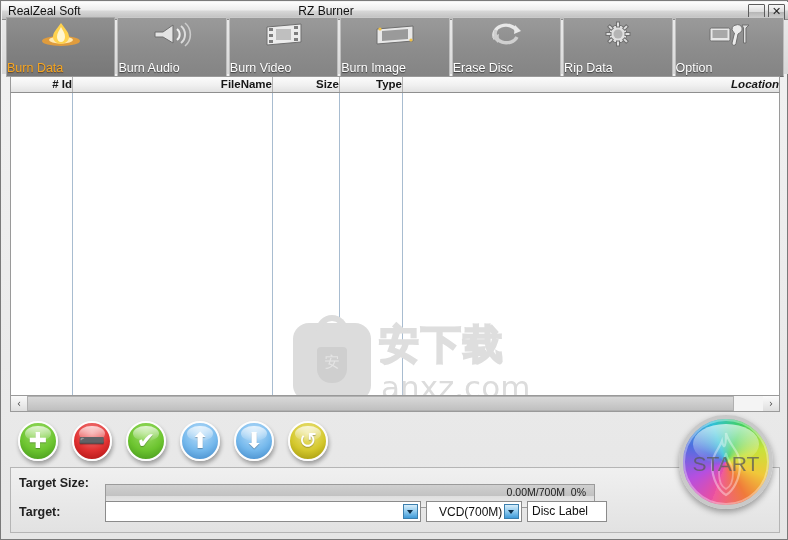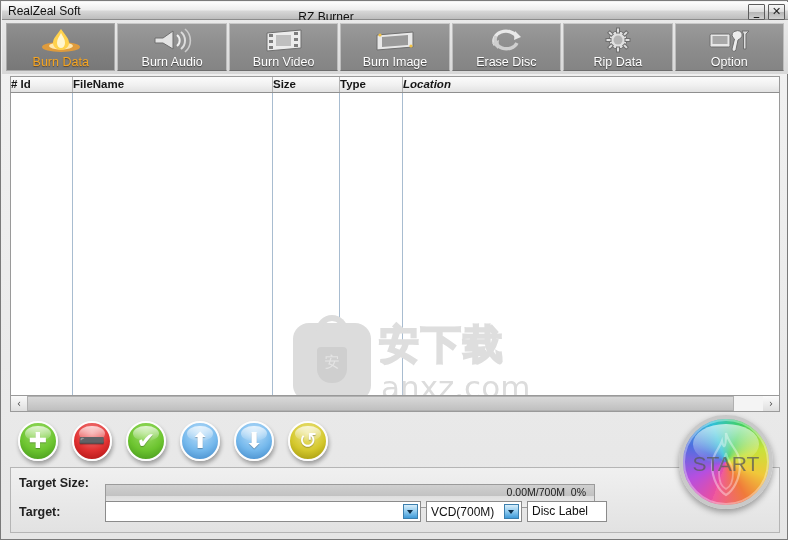--- a/index.html
+++ b/index.html
@@ -34,21 +34,21 @@
   }
   .title-left {
     position: absolute;
     left: 6px; top: 2px;
     font-size: 12px;
     color: #111;
     font-family: "Liberation Sans", sans-serif;
   }
   .title-center {
     position: absolute;
-    left: 0; top: 8px;
+    left: 0; top: 2px;
     width: 648px;
     text-align: center;
     font-size: 12px;
     color: #111;
   }
   .win-btns {
     position: absolute;
     right: 3px; top: 2px;
     display: flex;
     gap: 3px;
@@ -80,31 +80,31 @@
     width: 786px; height: 54px;
     background: linear-gradient(180deg,#e9e9e9 0%, #d8d8d8 100%);
     display: flex;
     align-items: center;
     padding: 0 4px;
     box-sizing: border-box;
     gap: 2px;
   }
   .tb-btn {
     flex: 1 1 0;
-    height: 48px;
+    height: 60px;
     background: linear-gradient(180deg,#9a9a9a 0%, #8d8d8d 50%, #848484 100%);
     border: 1px solid #bdbdbd;
     border-top-color: #c9c9c9;
     border-bottom-color: #6e6e6e;
     position: relative;
     cursor: pointer;
     box-sizing: border-box;
     display: flex;
     flex-direction: column;
-    align-items: center;
+    align-items: flex-start;
     justify-content: flex-end;
     padding-bottom: 1px;
     overflow: hidden;
   }
   .tb-btn.active {
     background: linear-gradient(180deg,#8f8f8f 0%, #828282 50%, #787878 100%);
     border-color: #a8a8a8;
   }
   .tb-icon {
     position: absolute;
@@ -138,21 +138,21 @@
     height: 17px;
     background: linear-gradient(180deg,#fbfbfb 0%, #f2f2f2 50%, #e4e4e4 100%);
     border: 1px solid #9a9a9a;
     border-bottom: 1px solid #8f8f8f;
     box-sizing: border-box;
   }
   .col-h {
     font-size: 11.5px;
     font-weight: bold;
     color: #161616;
-    text-align: left;
+    text-align: right;
     line-height: 15px;
     border-right: 1px solid #b3b3b3;
     box-sizing: border-box;
     overflow: hidden;
     white-space: nowrap;
     cursor: pointer;
     background: linear-gradient(180deg,#fcfcfc 0%, #f0f0f0 55%, #e2e2e2 100%);
   }
   .col-h:last-child { border-right: none; font-style: italic; }
 
@@ -359,21 +359,21 @@
     border: 1px solid #8b8b8b;
     box-sizing: border-box;
     position: relative;
     display: flex;
     align-items: center;
     cursor: pointer;
   }
   .combo .ctext {
     font-size: 12px;
     color: #111;
-    padding-left: 4px;
+    padding-left: 12px;
     white-space: nowrap;
     overflow: hidden;
   }
   .combo .carrow {
     position: absolute;
     right: 2px; top: 2px;
     width: 15px; height: 15px;
     background: linear-gradient(180deg,#d8eefb 0%, #8dc9ee 50%, #3f9ad8 100%);
     border: 1px solid #3b7fae;
     box-sizing: border-box;

